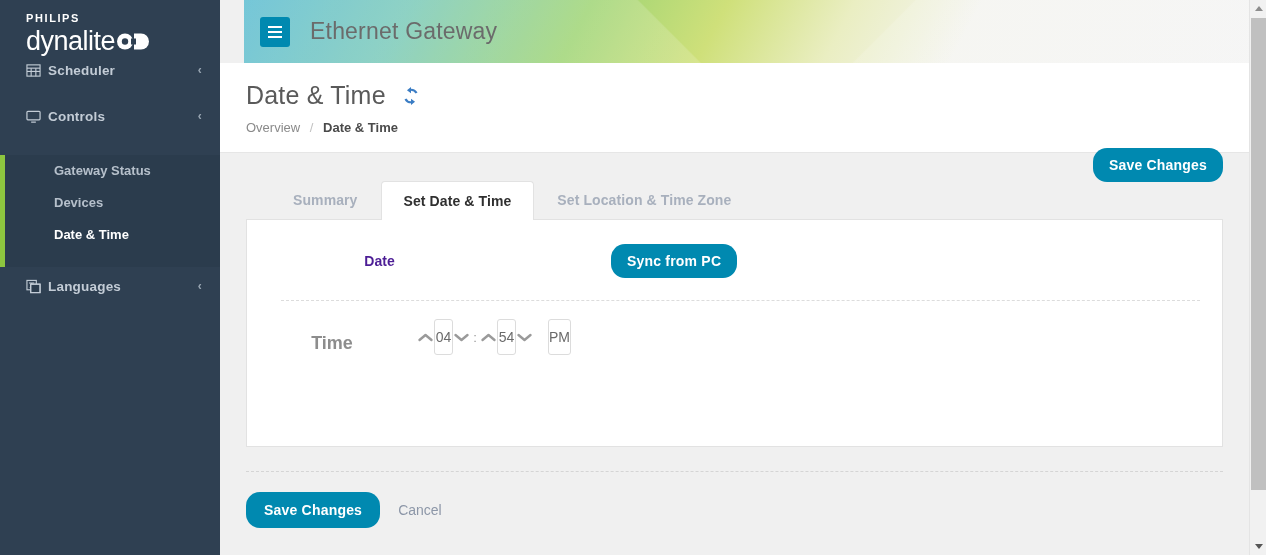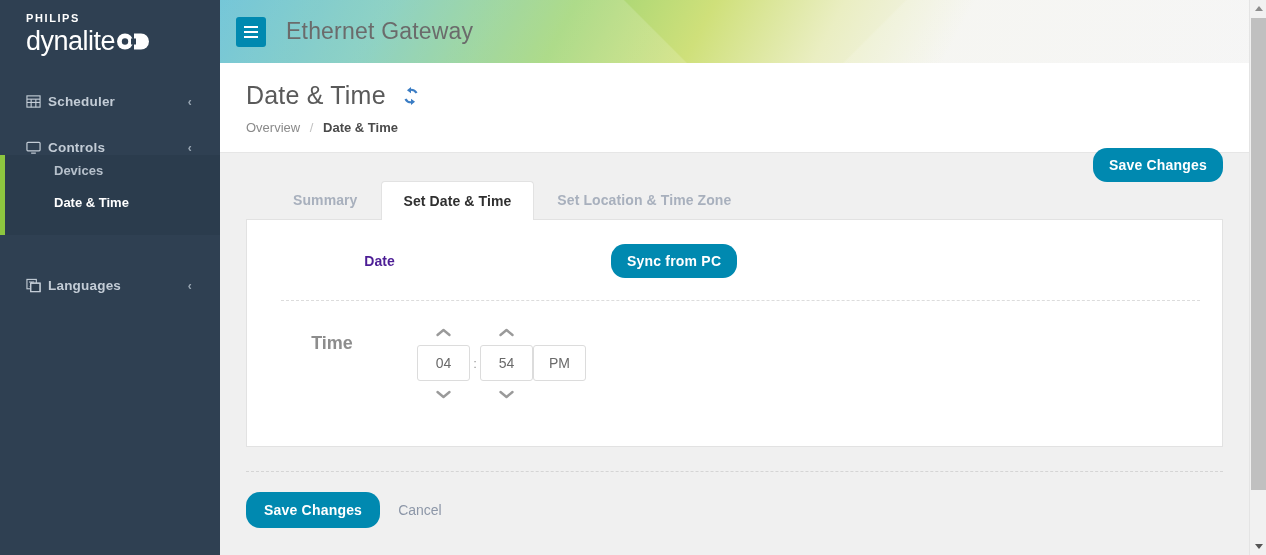--- a/index.html
+++ b/index.html
@@ -28,22 +28,22 @@
     font-size: 11px; font-weight: bold; letter-spacing: 1.6px;
     color: #ffffff; line-height: 16px; margin-top: 2px;
   }
   .brand-dynalite {
     font-size: 27px; font-weight: 300; letter-spacing: -0.5px;
     color: #ffffff; line-height: 30px; display: flex; align-items: center;
   }
   .dyn-mark { display: inline-flex; align-items: center; margin-left: 2px; }
   .nav { padding-top: 0; }
   .nav-item {
-    display: flex; align-items: flex-end;
-    height: 46px; padding: 0 28px 0 26px;
+    display: flex; align-items: flex-start;
+    height: 46px; padding: 0 18px 0 26px;
     color: #c3ccd6; font-size: 13.5px; font-weight: bold;
     letter-spacing: .2px; cursor: pointer;
     position: relative;
   }
   .nav-item .nic { width: 22px; display: inline-flex; align-items: center; color: #c3ccd6; }
   .nav-item .ntx { flex: 1; }
   .nav-item .chev { font-size: 12px; color: #9aa7b4; font-weight: bold; }
   .nav-group {
     background: #2b3c4d;
     border-left: 5px solid #8dc63f;
@@ -70,20 +70,21 @@
         #5bbcd1 0%,
         #79c9b9 16%,
         #9ed474 33%,
         #cfe07a 46%,
         #eaeec2 58%,
         #f4f4f0 70%,
         #f4f4f4 100%);
     display: flex; align-items: center;
     padding-left: 16px;
     overflow: hidden;
+    margin-left: 24px;
   }
   .topbar::after {
     content: ""; position: absolute; inset: 0;
     background:
       linear-gradient(45deg, rgba(255,255,255,.16) 0 42%, rgba(255,255,255,0) 42.2%),
       linear-gradient(-45deg, rgba(255,255,255,.14) 0 38%, rgba(255,255,255,0) 38.2%);
     pointer-events: none;
   }
   .hamburger {
     width: 30px; height: 30px; background: #0089b0; border-radius: 3px;
@@ -158,21 +159,21 @@
     border-top: 1px dashed #dcdcdc; margin: 22px 0 18px 12px;
     height: 0;
   }
 
   .time-block { display: flex; }
   .time-label {
     width: 148px; text-align: center; padding-right: 22px; padding-top: 14px;
     font-size: 18px; font-weight: bold; color: #8d8d8d;
   }
   .spinner-wrap { display: flex; gap: 0; }
-  .spin-col { display: flex; flex-direction: column; align-items: center; width: 53px; }
+  .spin-col { display: flex; flex-direction: row; align-items: center; width: 53px; }
   .spin-col.sep-col { width: 10px; }
   .spin-btn {
     height: 26px; width: 53px; display: flex; align-items: center; justify-content: center;
     cursor: pointer; color: #9a9a9a; background: none; border: none;
   }
   .spin-btn.placeholder { visibility: hidden; }
   .spin-field {
     width: 53px; height: 36px; border: 1px solid #dcdcdc; border-radius: 3px;
     text-align: center; font-size: 14px; color: #6a6a6a; background: #fff;
     font-family: "Liberation Sans", sans-serif; outline: none; line-height: 34px;
@@ -251,20 +252,21 @@
             <rect x="1" y="2.5" width="14" height="9" rx="1"></rect>
             <line x1="5.5" y1="14" x2="10.5" y2="14"></line>
           </svg>
         </span>
         <span class="ntx">Controls</span>
         <span class="chev">‹</span>
       </div>
 
       <div class="nav-group">
         <div class="subnav">
+          <a class="sub-item">Gateway Status</a>
           <a class="sub-item">Devices</a>
           <a class="sub-item active">Date &amp; Time</a>
         </div>
       </div>
 
       <div class="nav-spacer"></div>
 
       <div class="nav-item">
         <span class="nic">
           <svg width="15" height="15" viewBox="0 0 16 16" fill="none" stroke="currentColor" stroke-width="1.2">

